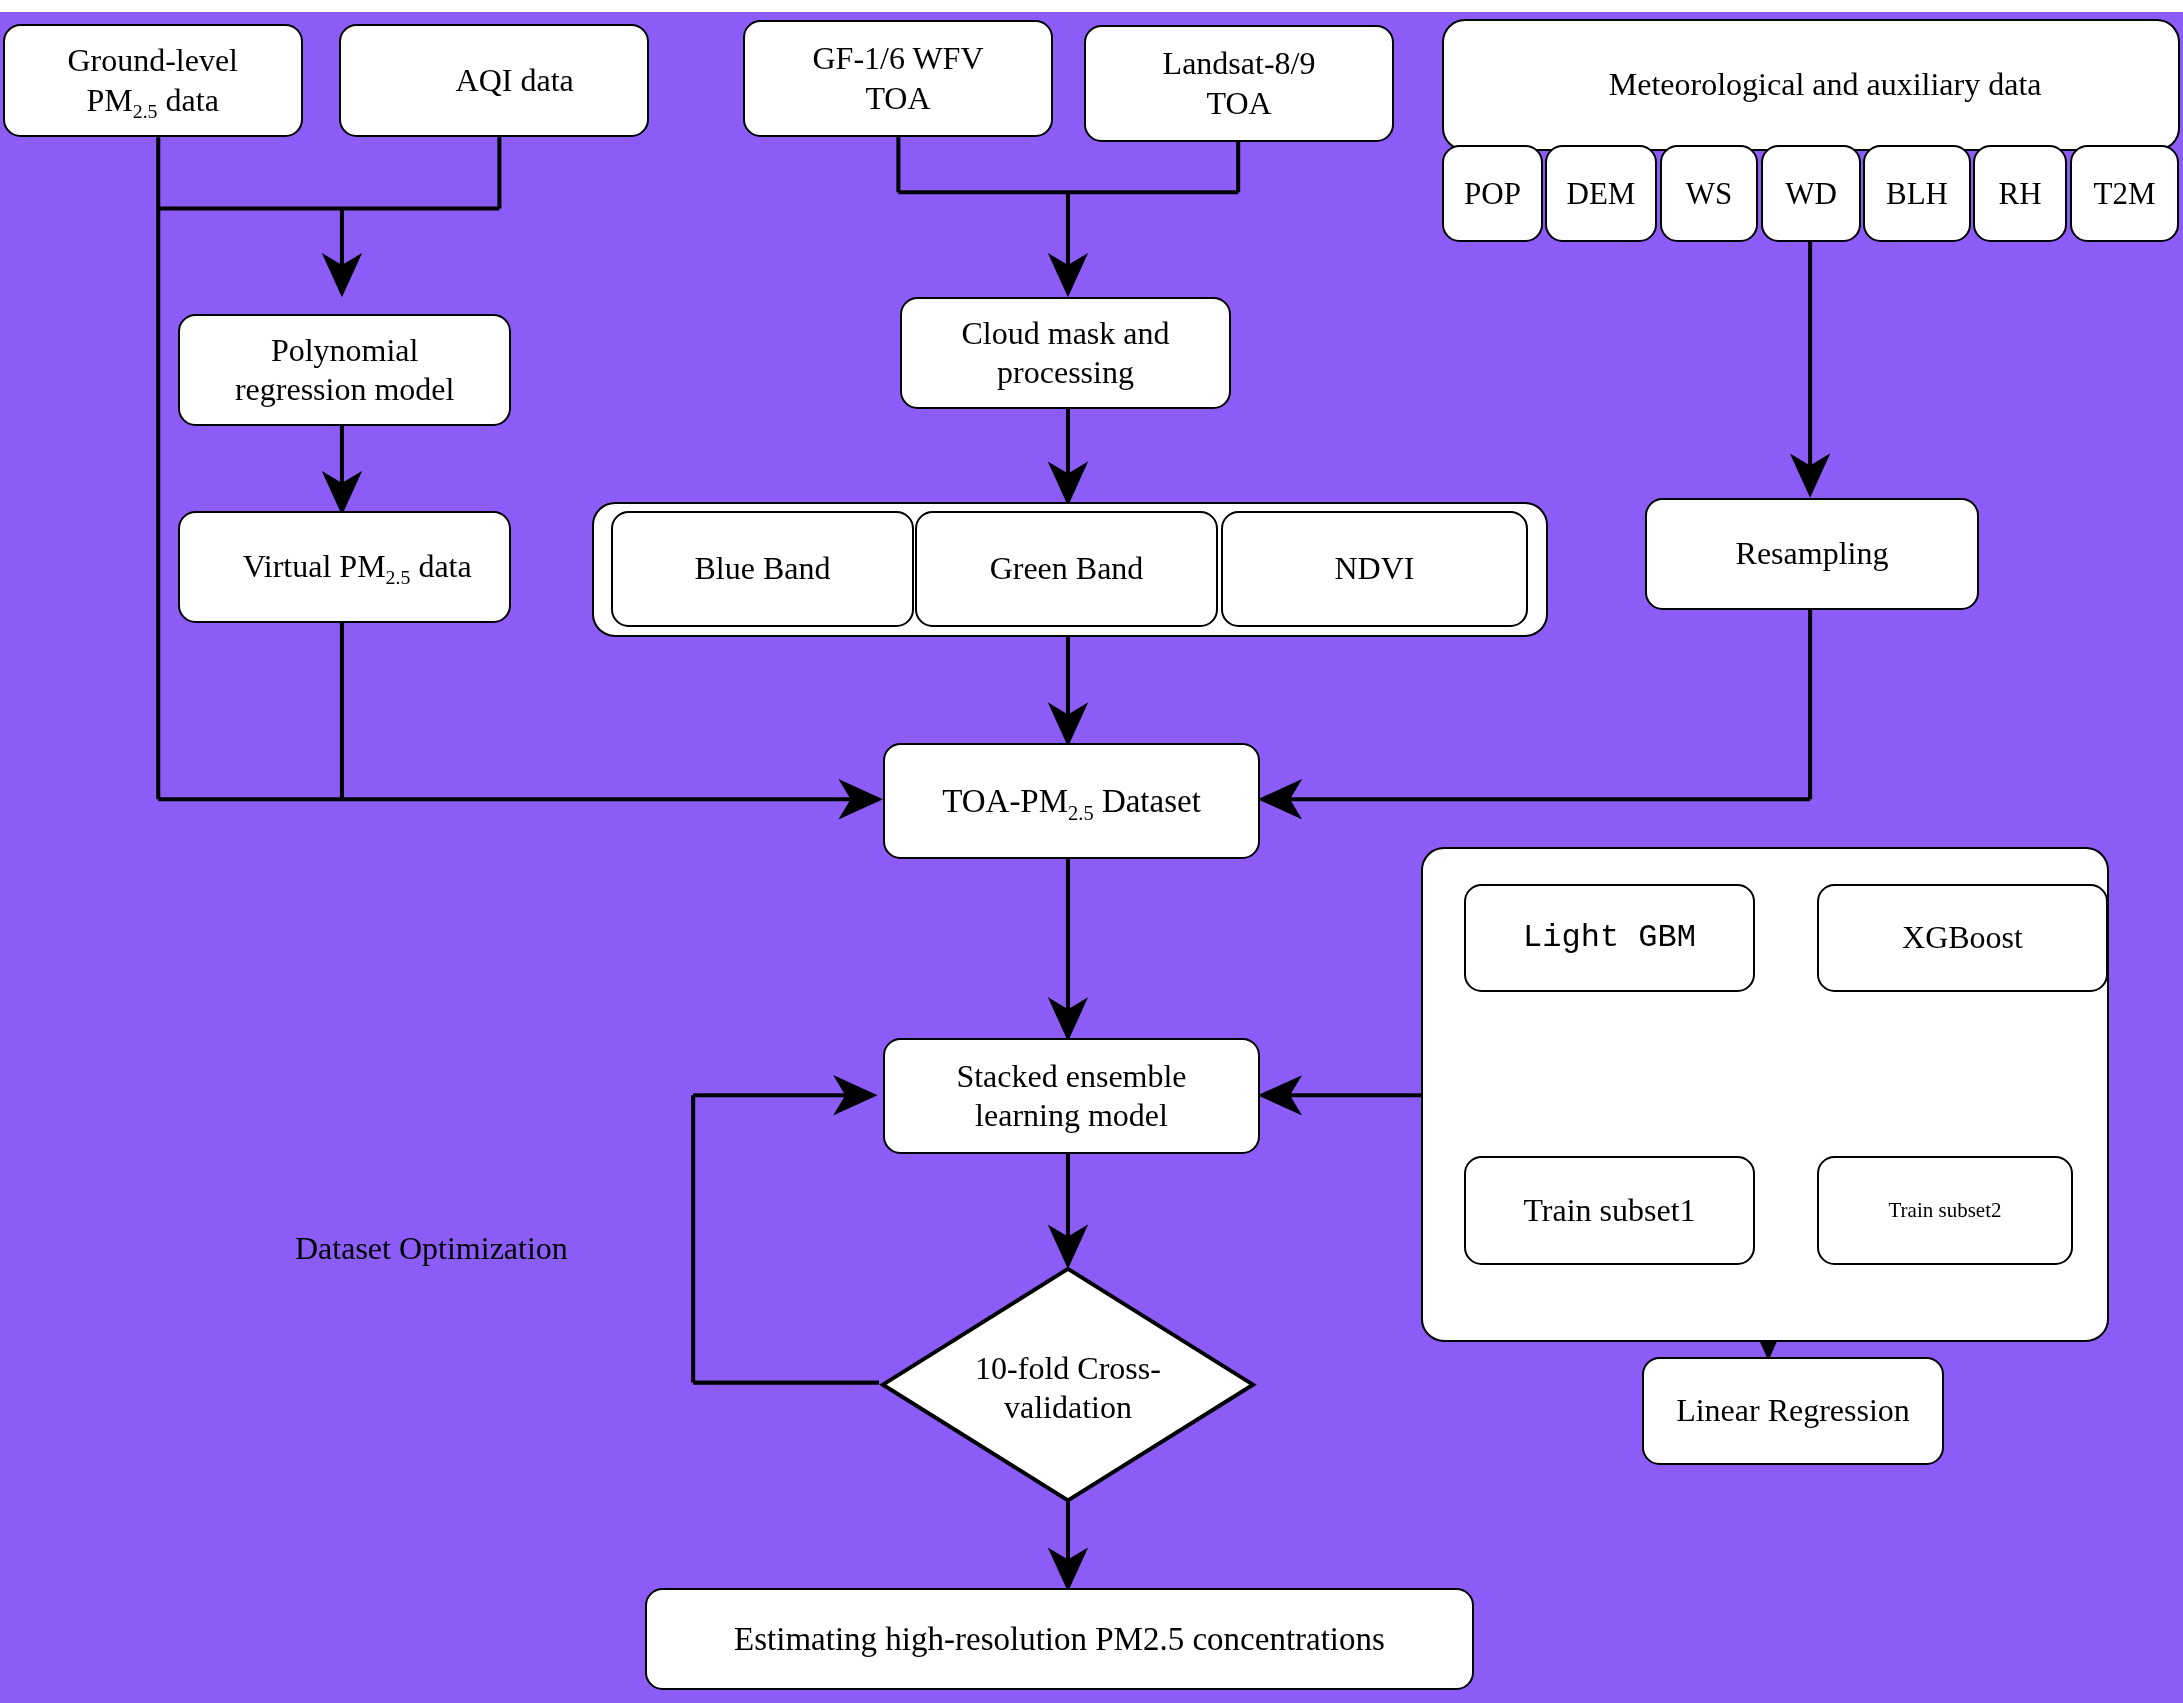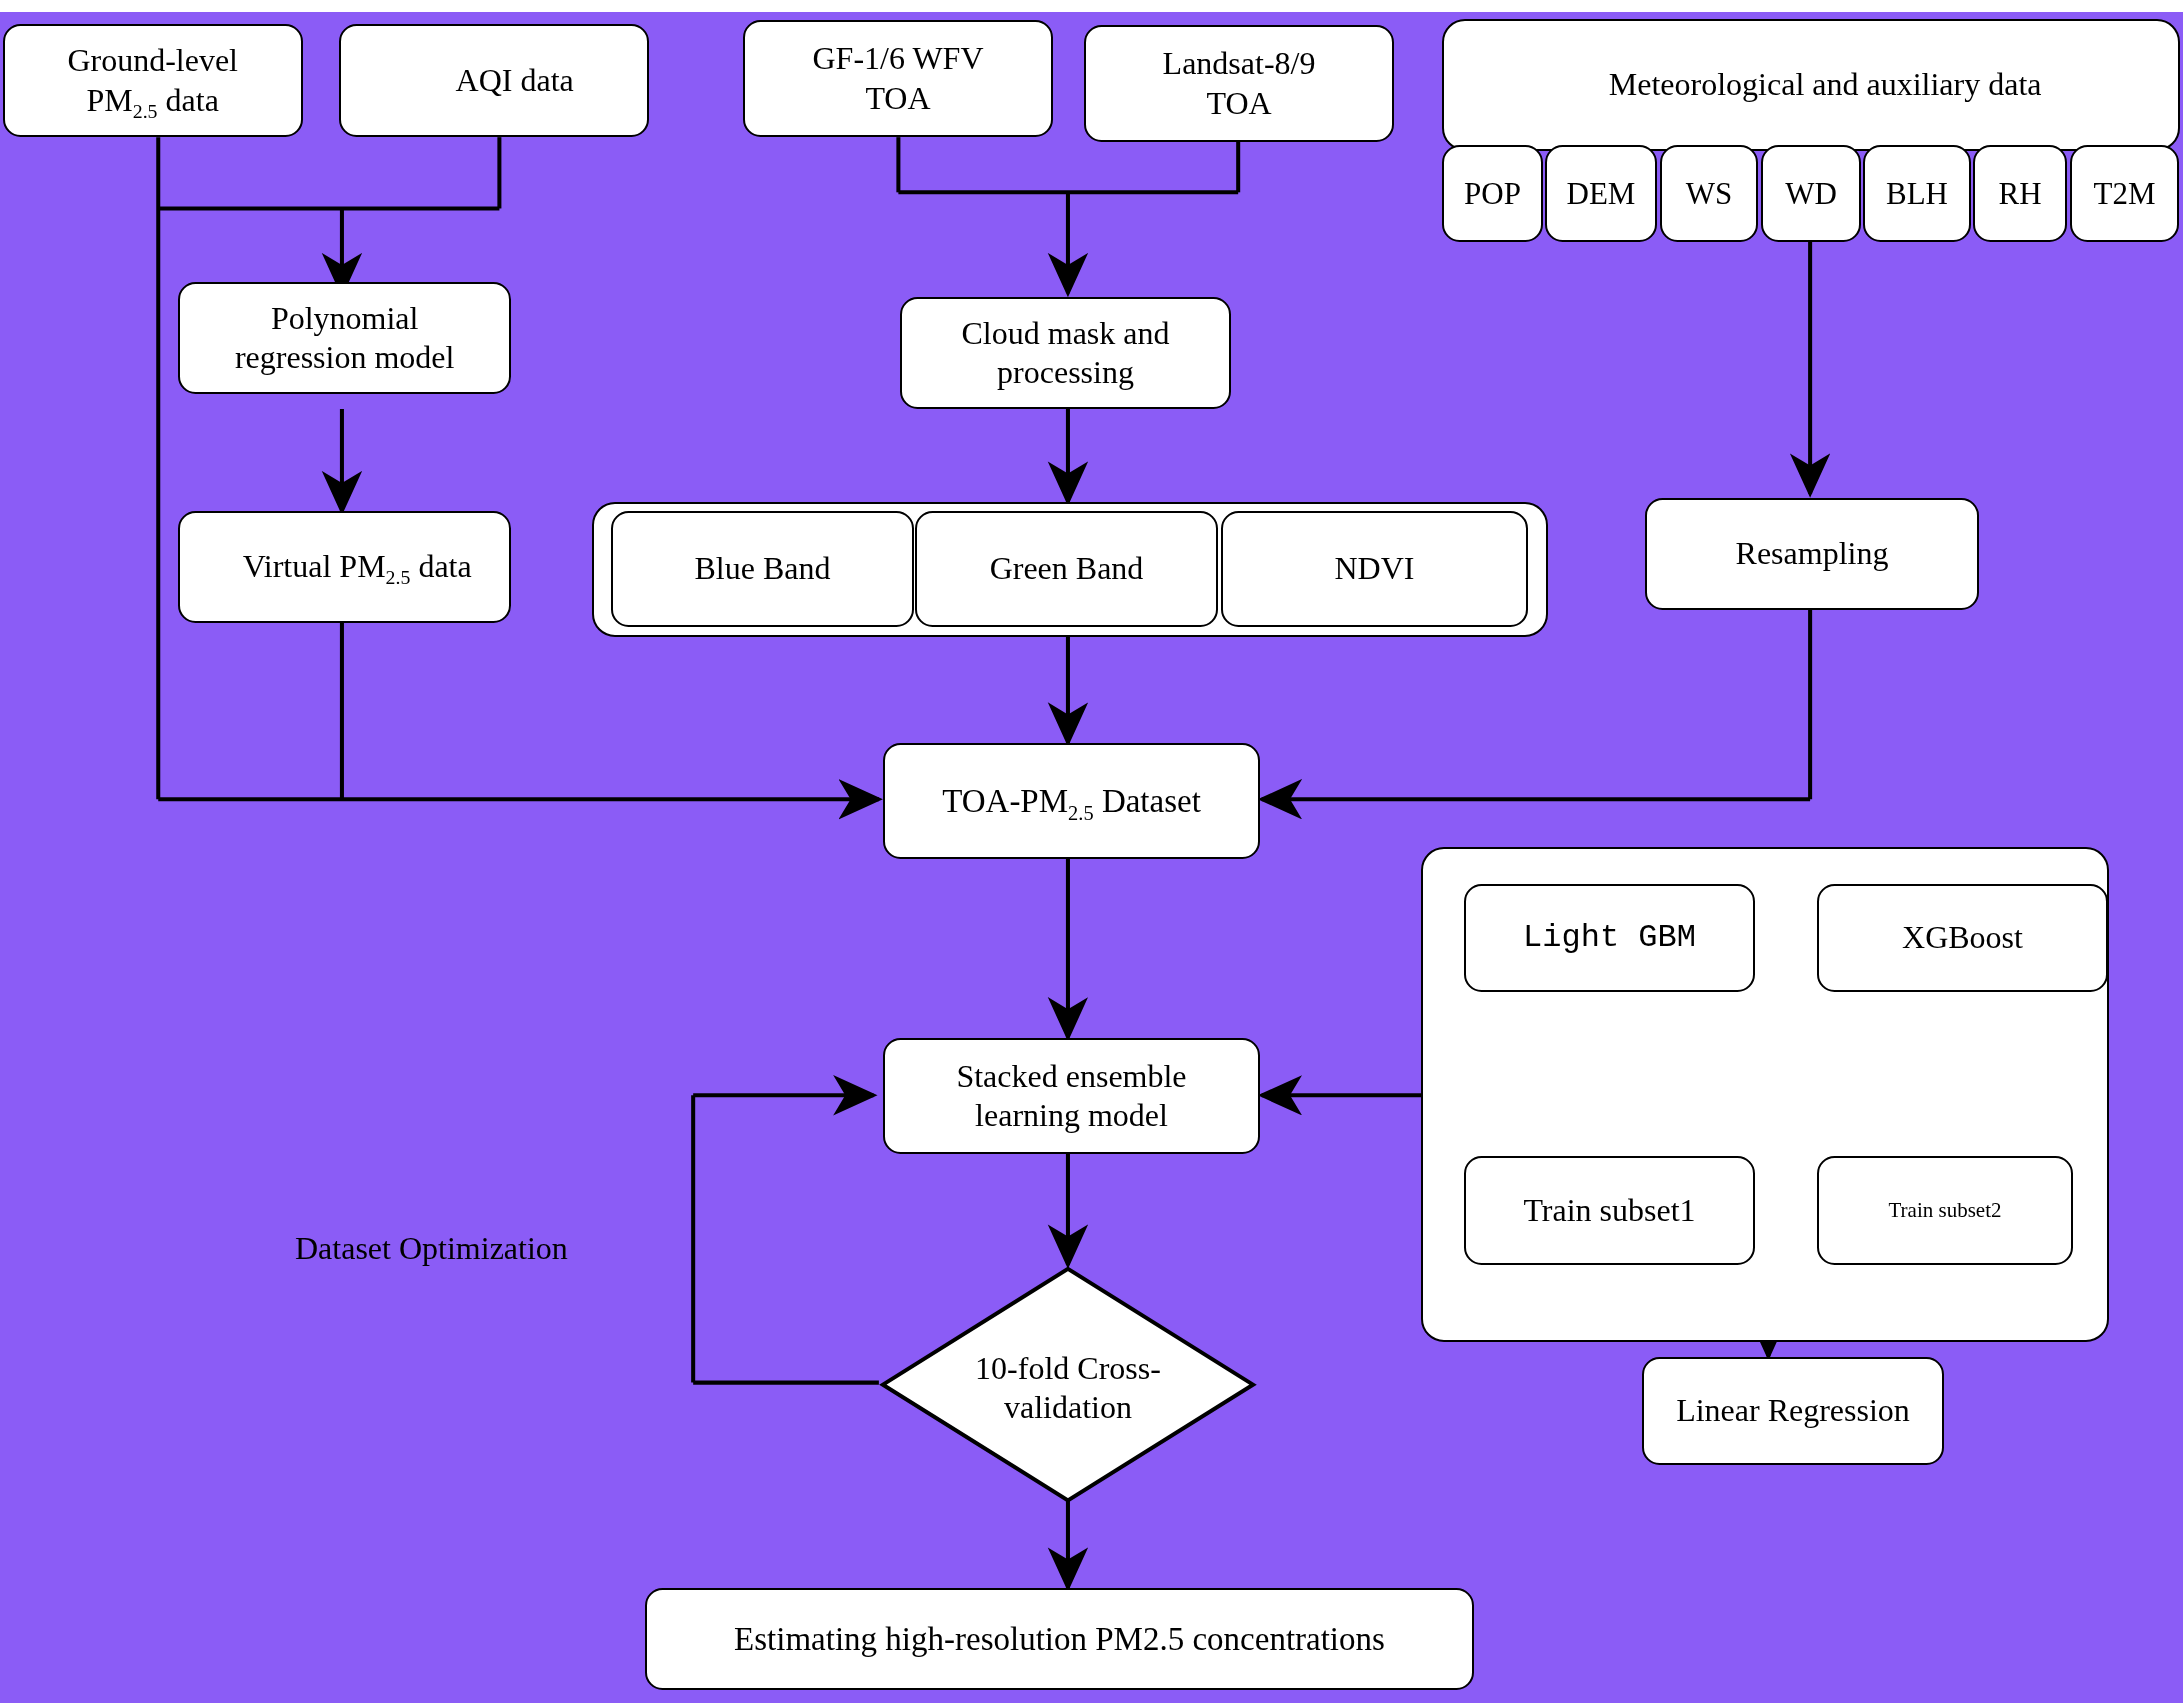--- a/index.html
+++ b/index.html
@@ -148,21 +148,21 @@
   <div class="node" style="left:1863px;top:133px;width:108px;height:97px;font-size:31px;">
     <span class="txt">BLH</span>
   </div>
   <div class="node" style="left:1973px;top:133px;width:94px;height:97px;font-size:31px;">
     <span class="txt">RH</span>
   </div>
   <div class="node" style="left:2070px;top:133px;width:109px;height:97px;font-size:31px;">
     <span class="txt">T2M</span>
   </div>
 
-  <div class="node" style="left:265,top:0;left:178px;top:270px;width:333px;height:112px;font-size:32px;padding-left:7px;">
+  <div class="node" style="left:265,top:0;left:178px;top:302px;width:333px;height:112px;font-size:32px;padding-left:7px;">
     <span>
       <span class="txt">Polynomial</span>
       <span class="txt">regression model</span>
     </span>
   </div>
 
   <div class="node" style="left:900px;top:285px;width:331px;height:112px;font-size:32px;">
     <span>
       <span class="txt">Cloud mask and</span>
       <span class="txt">processing</span>

